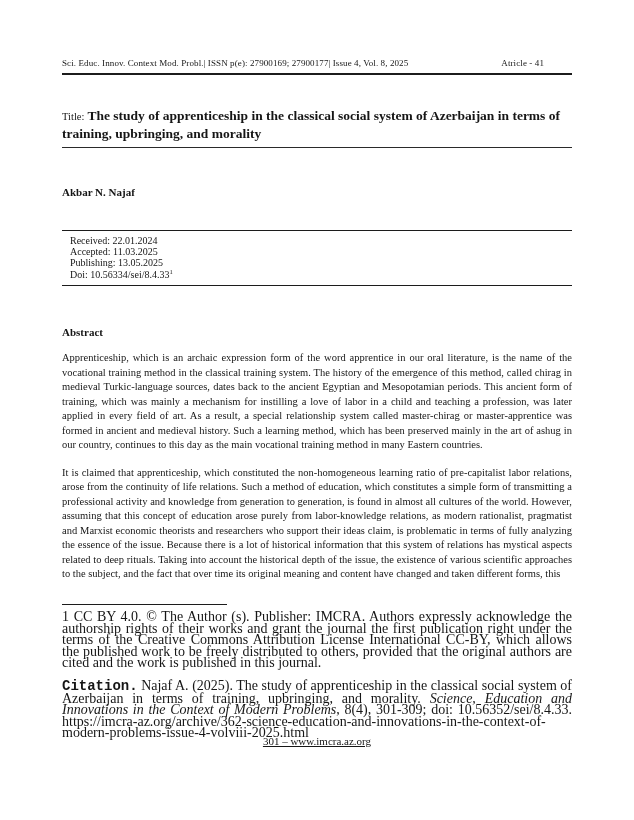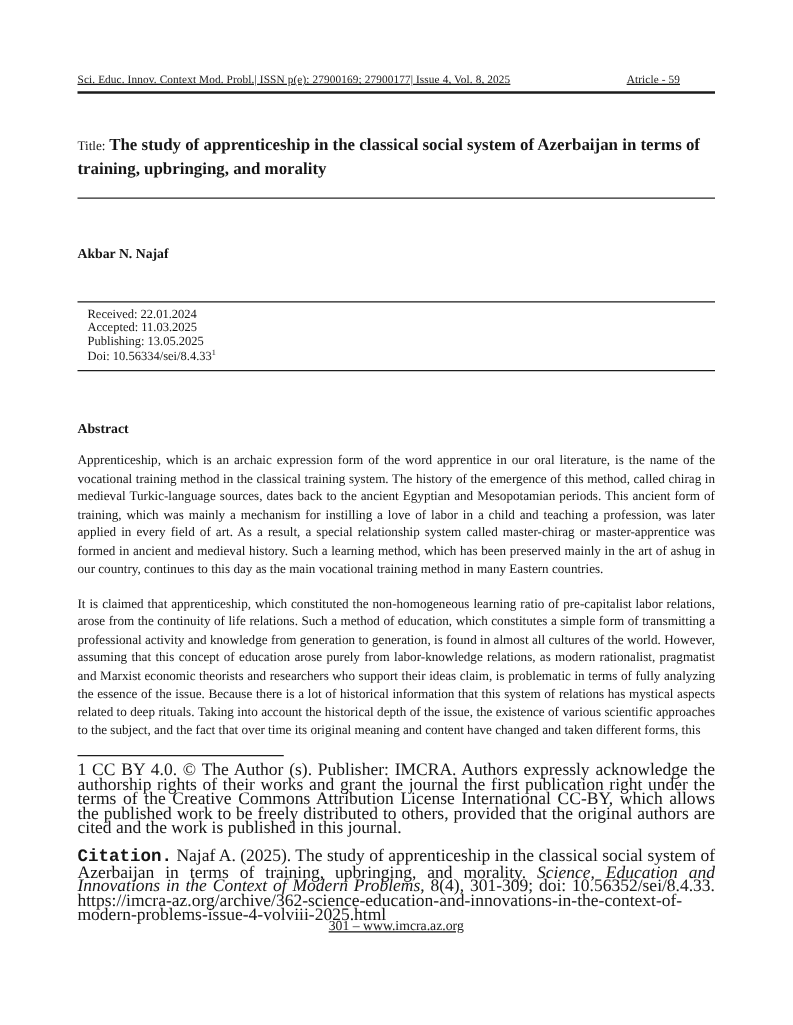--- a/index.html
+++ b/index.html
@@ -16,27 +16,26 @@
     overflow: hidden;
   }
   .header-row {
     display: flex;
     justify-content: space-between;
     align-items: flex-start;
     font-size: 9px;
     letter-spacing: 0.1px;
     border-bottom: 2px solid #1c1c1c;
     padding-bottom: 5px;
-    text-decoration: underline;
   }
   .header-right { padding-right: 28px; }
   .title-block {
     margin-top: 33px;
     border-bottom: 1.2px solid #2a2a2a;
-    padding-bottom: 15px;
+    padding-bottom: 5px;
   }
   .title-block h1 {
     margin: 0;
     font-size: 13.5px;
     line-height: 16.5px;
     font-weight: bold;
   }
   .title-prefix {
     font-size: 10.5px;
     font-weight: normal;
@@ -104,21 +103,21 @@
   }
   .page-footer .footer-text { text-decoration: underline; }
 </style>
 </head>
 <body>
 
 <div class="page">
 
   <div class="header-row">
     <span class="header-left">Sci. Educ. Innov. Context Mod. Probl.| ISSN p(e): 27900169; 27900177| Issue 4, Vol. 8, 2025</span>
-    <span class="header-right">Atricle - 59</span>
+    <span class="header-right">Atricle - 41</span>
   </div>
 
   <div class="title-block">
     <h1><span class="title-prefix">Title:</span><span>The study of apprenticeship in the classical social system of Azerbaijan in terms of training, upbringing, and morality</span></h1>
   </div>
 
   <div class="author-name">Akbar N. Najaf</div>
 
 
   <div class="meta-row">

